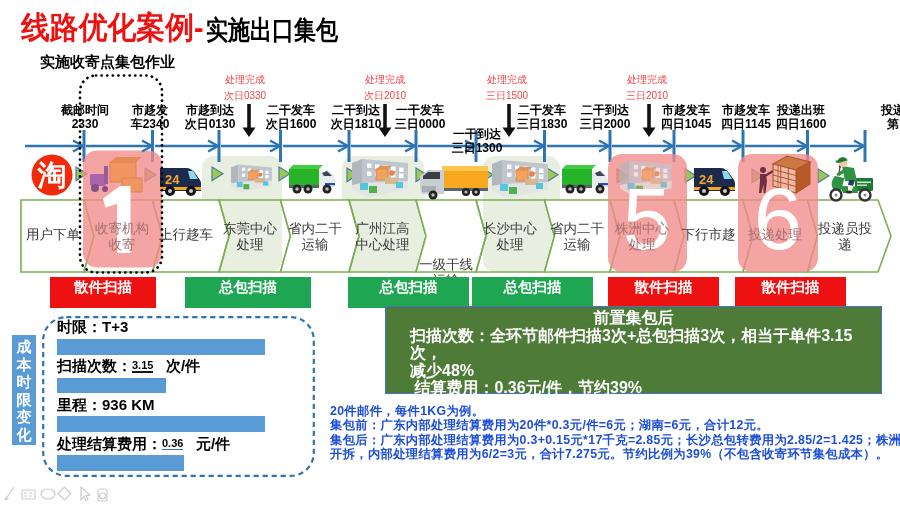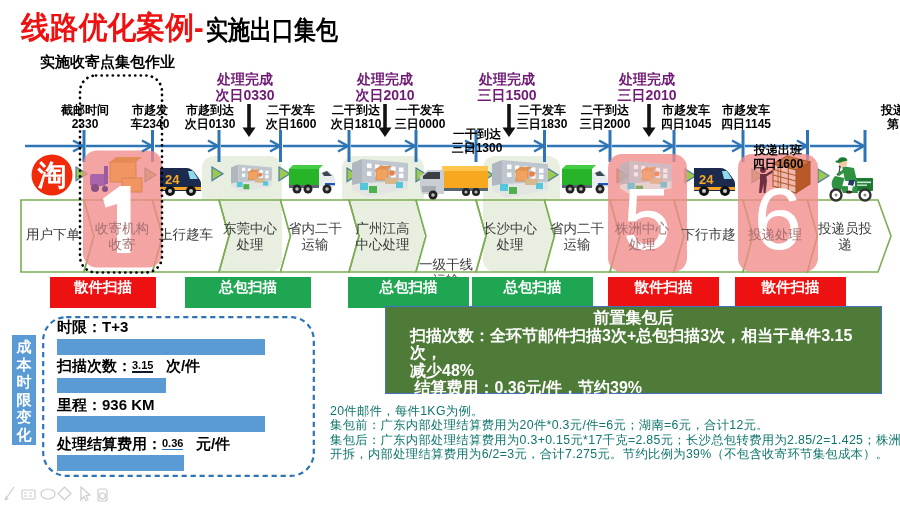--- a/index.html
+++ b/index.html
@@ -1,20 +1,20 @@
 <!DOCTYPE html>
 <html><head>
 <meta charset="utf-8">
 <style>
   html,body{margin:0;padding:0;}
   body{width:900px;height:506px;position:relative;background:#fff;overflow:hidden;
        font-family:"Liberation Sans", sans-serif;}
   .abs{position:absolute;}
   .lbl{position:absolute;text-align:center;font-size:12px;font-weight:bold;color:#000;line-height:14px;white-space:nowrap;}
-  .plbl{position:absolute;text-align:center;font-size:14px;font-weight:bold;color:#701a75;line-height:15.5px;white-space:nowrap;}
+  .plbl{position:absolute;text-align:center;font-size:10px;font-weight:normal;color:#ef4444;line-height:15.5px;white-space:nowrap;}
   .clbl{position:absolute;text-align:center;font-size:13.5px;color:#3a3a3a;line-height:16px;white-space:nowrap;}
   .badge{position:absolute;top:277px;height:31px;color:#fff;font-size:14.5px;font-weight:bold;text-align:center;line-height:21px;}
   .muted{color:#a66f6f;}
 </style>
 </head>
 <body>
 
 <div class="abs" style="left:21px;top:7px;white-space:nowrap;font-size:31px;font-weight:bold;color:#ee1111;transform:scaleX(0.93);transform-origin:left;">线路优化案例-</div>
 <div class="abs" style="left:206px;top:12px;white-space:nowrap;font-size:26.5px;font-weight:bold;color:#000;transform:scaleX(0.83);transform-origin:left;">实施出口集包</div>
 <div class="abs" style="left:40px;top:53px;font-size:15px;font-weight:bold;color:#000;">实施收寄点集包作业</div>
@@ -266,21 +266,21 @@
 <div class="lbl" style="left:120px;top:103px;width:60px;">市趍发<br>车2340</div>
 <div class="lbl" style="left:180px;top:103px;width:60px;">市趍到达<br>次日0130</div>
 <div class="lbl" style="left:261px;top:103px;width:60px;">二干发车<br>次日1600</div>
 <div class="lbl" style="left:326px;top:103px;width:60px;">二干到达<br>次日1810</div>
 <div class="lbl" style="left:390px;top:103px;width:60px;">一干发车<br>三日0000</div>
 <div class="lbl" style="left:447px;top:103px;width:60px;margin-top:24px;">一干到达<br>三日1300</div>
 <div class="lbl" style="left:512px;top:103px;width:60px;">二干发车<br>三日1830</div>
 <div class="lbl" style="left:575px;top:103px;width:60px;">二干到达<br>三日2000</div>
 <div class="lbl" style="left:656px;top:103px;width:60px;">市趍发车<br>四日1045</div>
 <div class="lbl" style="left:716px;top:103px;width:60px;">市趍发车<br>四日1145</div>
-<div class="lbl" style="left:748px;top:103px;width:60px;margin-top:40px;">投递出班<br>四日1600</div>
+<div class="lbl" style="left:771px;top:103px;width:60px;">投递出班<br>四日1600</div>
 <div class="lbl" style="left:835px;top:103px;width:60px;margin-left:40px;">投递完成<br>第四日</div>
 
 <div class="clbl" style="left:18px;top:227px;width:70px;">用户下单</div>
 <div class="clbl muted" style="left:87px;top:221px;width:70px;">收寄机构<br>收寄</div>
 <div class="clbl" style="left:151px;top:227px;width:70px;">上行趍车</div>
 <div class="clbl" style="left:215px;top:221px;width:70px;">东莞中心<br>处理</div>
 <div class="clbl" style="left:280px;top:221px;width:70px;">省内二干<br>运输</div>
 <div class="clbl" style="left:345px;top:221px;width:75px;">广州江高<br>中心处理</div>
 <div class="clbl" style="left:411px;top:221px;width:70px;margin-top:36px;">一级干线<br>运输</div>
 <div class="clbl" style="left:475px;top:221px;width:70px;">长沙中心<br>处理</div>
@@ -309,21 +309,21 @@
 <div class="abs" style="left:57px;top:396px;font-size:15px;font-weight:bold;">里程：936 KM</div>
 <div class="abs" style="left:57px;top:416px;width:208px;height:15.5px;background:#5b9bd5;"></div>
 <div class="abs" style="left:57px;top:435px;font-size:15px;font-weight:bold;">处理结算费用：<span style="font-size:11px;border-bottom:1px solid #2e74b5;position:relative;top:-2px;">0.36</span>&nbsp;&nbsp;&nbsp;元/件</div>
 <div class="abs" style="left:57px;top:455px;width:127px;height:15.5px;background:#5b9bd5;"></div>
 
 <div class="abs" style="left:385px;top:306px;width:497px;height:88px;background:#4f7b38;border:1.5px solid #4472c4;box-sizing:border-box;color:#fff;font-weight:bold;font-size:16px;line-height:17.6px;">
   <div style="text-align:center;margin-top:2px;">前置集包后</div>
   <div style="padding-left:24px;">扫描次数：全环节邮件扫描3次+总包扫描3次，相当于单件3.15次，<br>减少48%<br>&nbsp;结算费用：0.36元/件，节约39%</div>
 </div>
 
-<div class="abs" style="left:330px;top:404px;font-size:12.3px;font-weight:normal;line-height:14.3px;letter-spacing:0.34px;color:#0f766e;white-space:nowrap;">20件邮件，每件1KG为例。<br>集包前：广东内部处理结算费用为20件*0.3元/件=6元；湖南=6元，合计12元。<br>集包后：广东内部处理结算费用为0.3+0.15元*17千克=2.85元；长沙总包转费用为2.85/2=1.425；株洲<br>开拆，内部处理结算费用为6/2=3元，合计7.275元。节约比例为39%（不包含收寄环节集包成本）。</div>
+<div class="abs" style="left:330px;top:404px;font-size:12.3px;font-weight:bold;line-height:14.3px;letter-spacing:0.34px;color:#1d4ed8;white-space:nowrap;">20件邮件，每件1KG为例。<br>集包前：广东内部处理结算费用为20件*0.3元/件=6元；湖南=6元，合计12元。<br>集包后：广东内部处理结算费用为0.3+0.15元*17千克=2.85元；长沙总包转费用为2.85/2=1.425；株洲<br>开拆，内部处理结算费用为6/2=3元，合计7.275元。节约比例为39%（不包含收寄环节集包成本）。</div>
 
 <svg class="abs" style="left:2px;top:484px;" width="110" height="20" viewBox="0 0 110 20">
   <g stroke="#cccccc" stroke-width="1.2" fill="none">
     <path d="M3 16 L12 3 M3 16 l1.5-3.5 M3 16 l3.5-1.5"></path>
     <rect x="20" y="6" width="13" height="9" rx="1"></rect>
     <path d="M22 9 h3 M27 9 h3 M22 12 h3 M27 12 h3"></path>
     <ellipse cx="46" cy="10" rx="7" ry="5"></ellipse>
     <rect x="58" y="5" width="9" height="9" transform="rotate(45 62.5 9.5)"></rect>
     <path d="M79 3 l0 13 l3-3.5 l2 4 l2-1 l-2-4 l4-0.5 z"></path>
     <rect x="96" y="5" width="9" height="12" rx="2"></rect>

